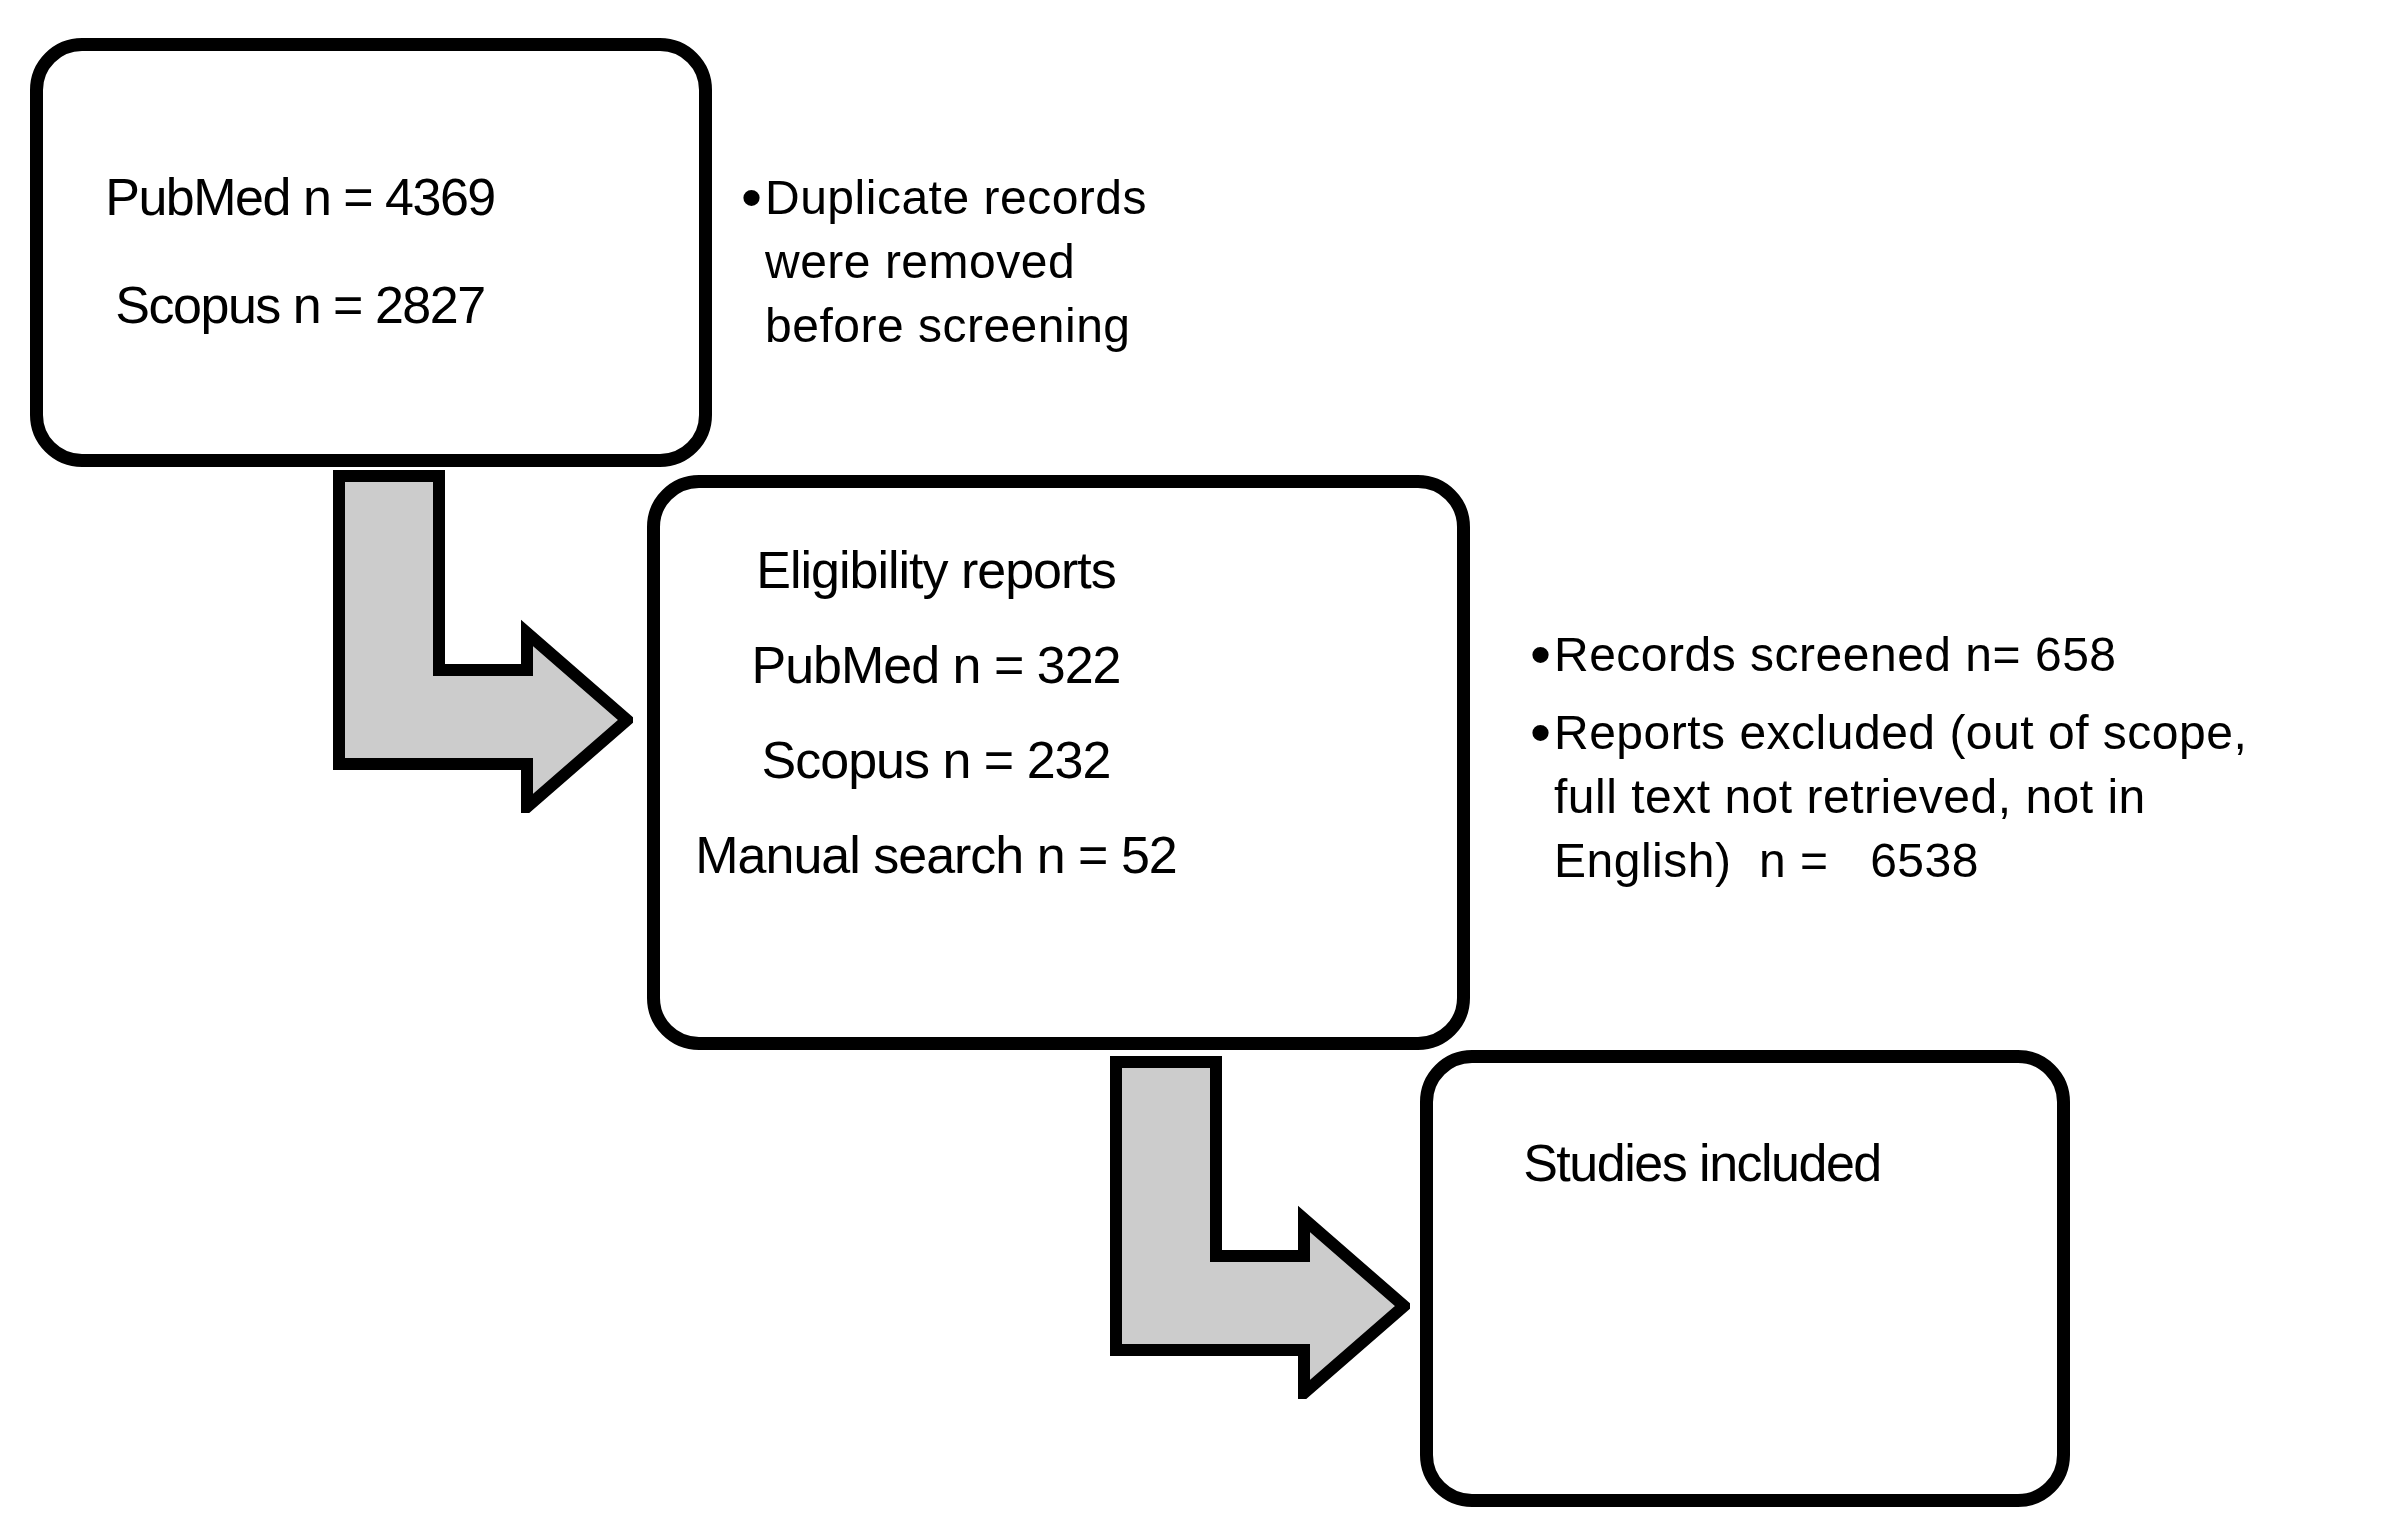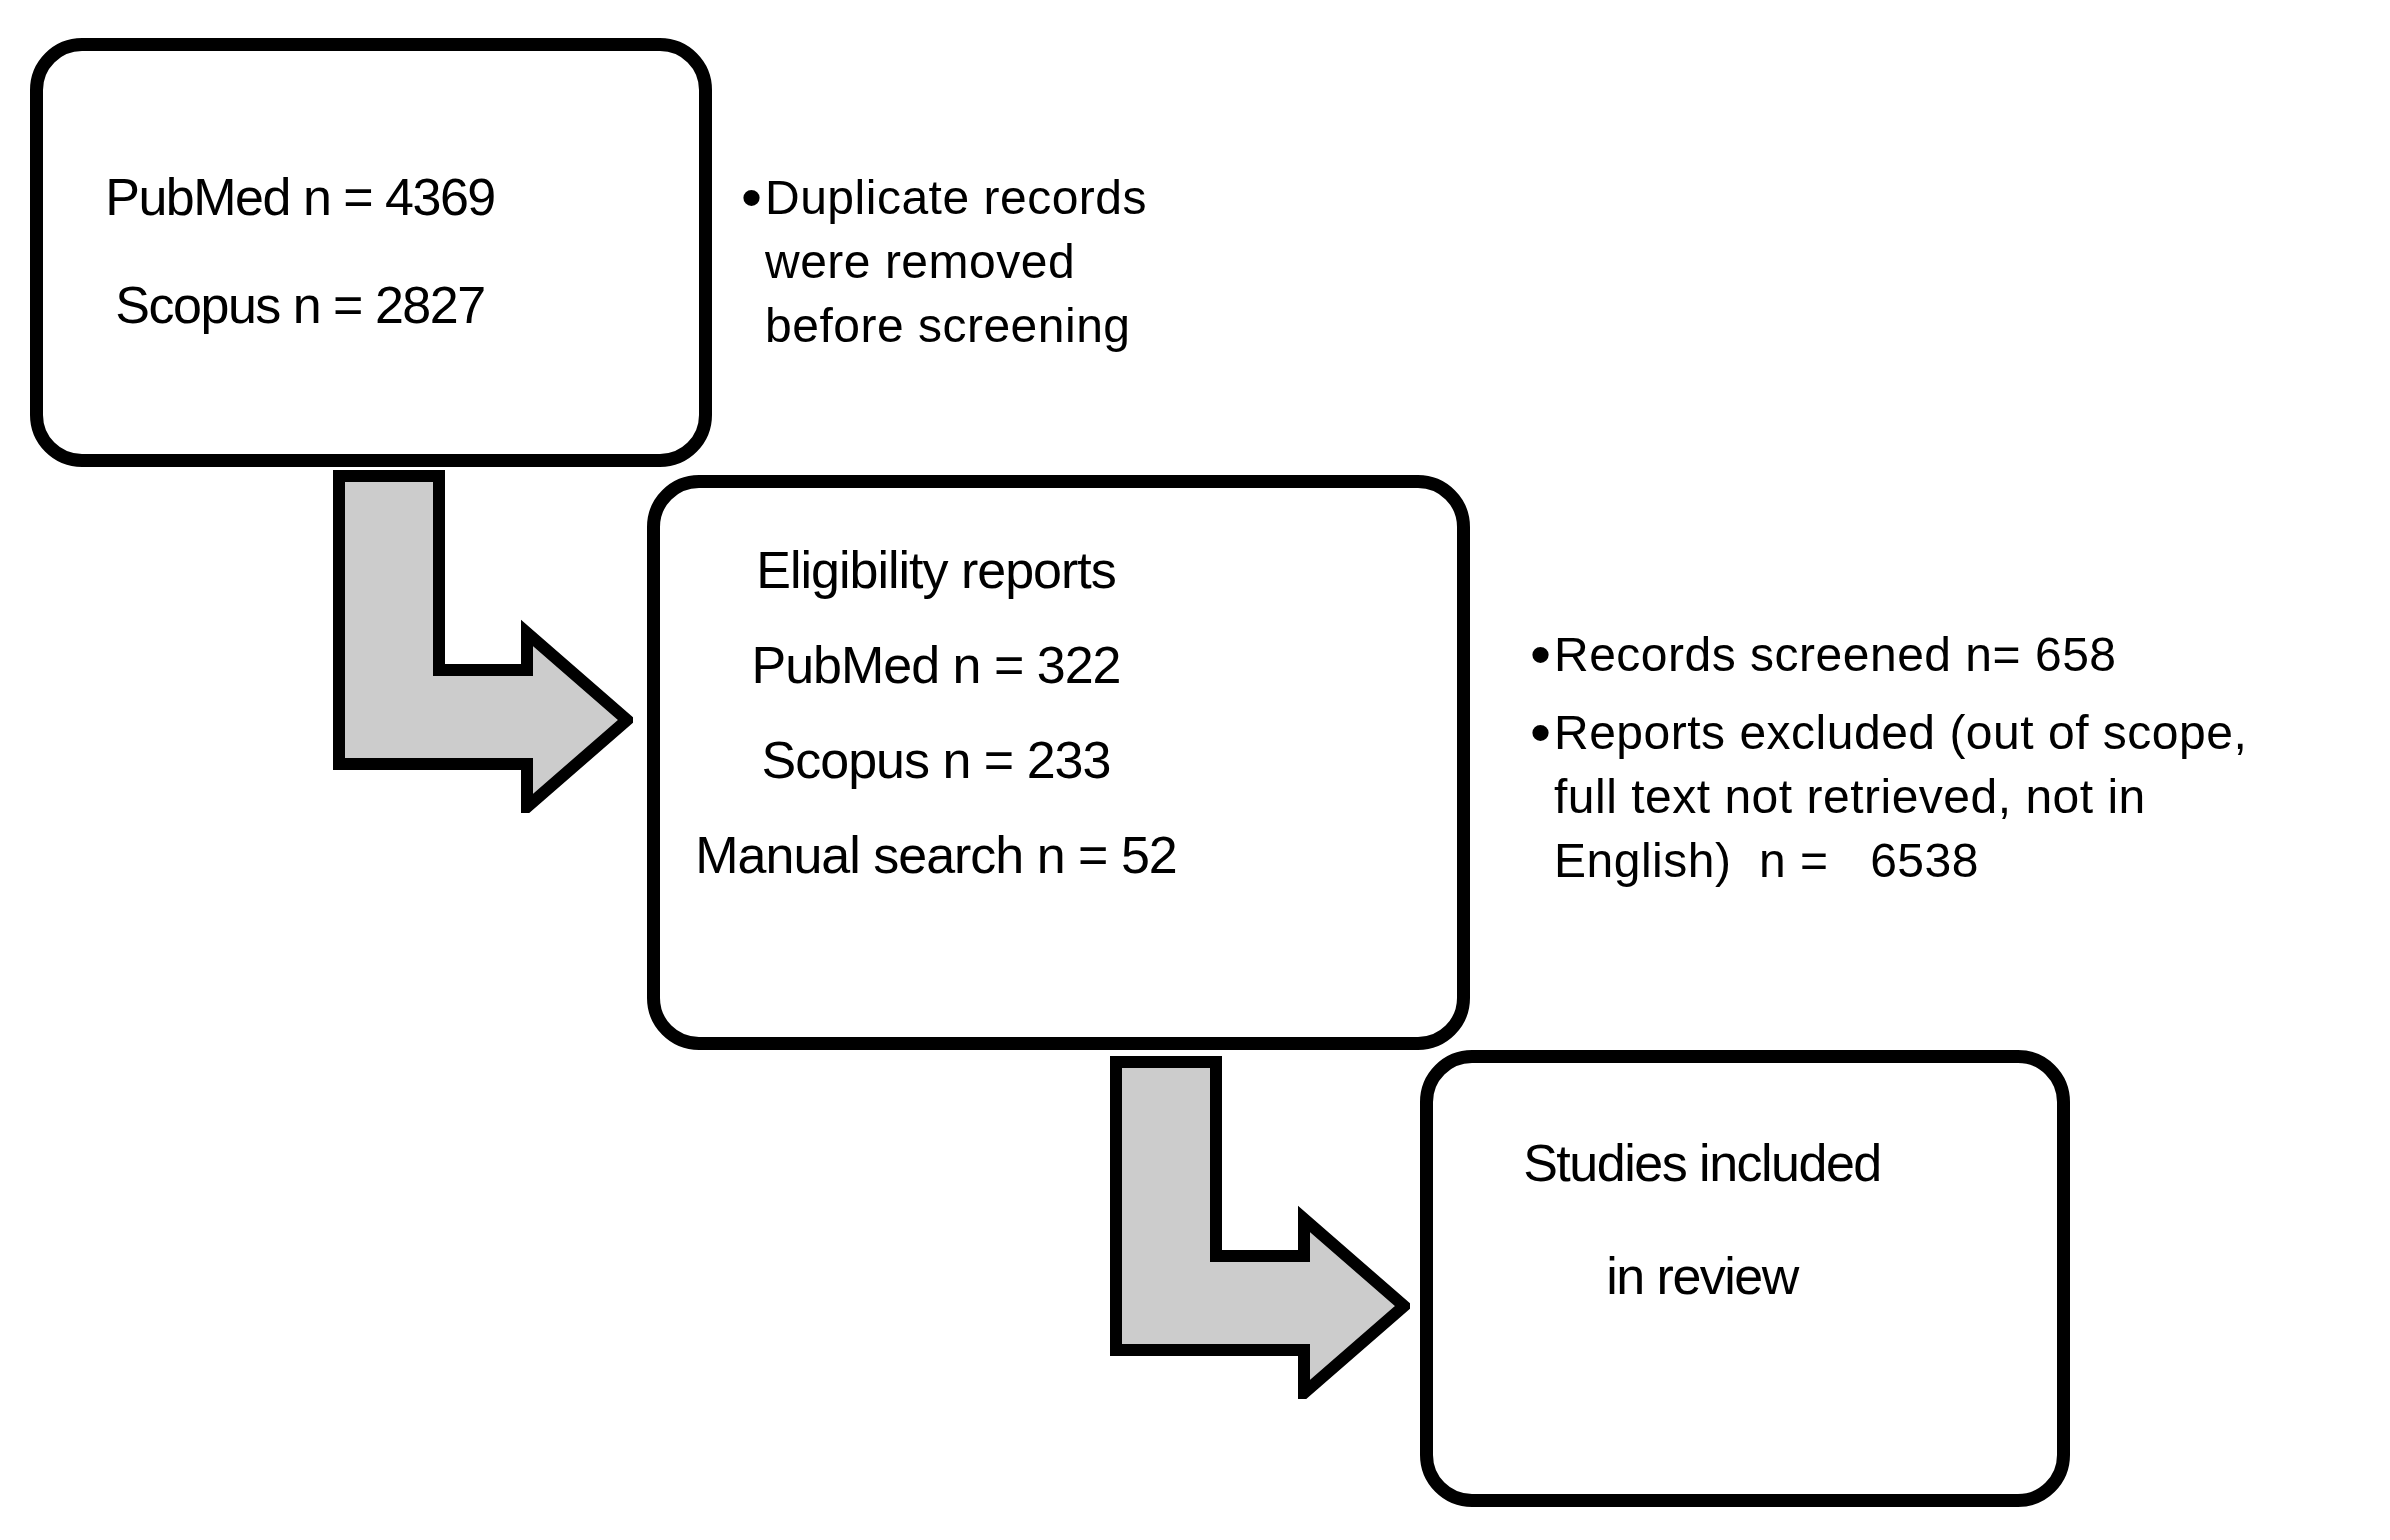--- a/index.html
+++ b/index.html
@@ -74,27 +74,26 @@
   </svg>
 
   <div class="box-text" id="box1-text">
     <div>PubMed n = 4369</div>
     <div>Scopus n = 2827</div>
   </div>
 
   <div class="box-text" id="box2-text">
     <div>Eligibility reports</div>
     <div>PubMed n = 322</div>
-    <div>Scopus n = 233</div>
+    <div>Scopus n = 232</div>
     <div>Manual search n = 52</div>
   </div>
 
   <div class="box-text" id="box3-text">
     <div>Studies included</div>
-    <div>in review</div>
   </div>
 
   <div class="note" id="note1">
     <div class="note-row">
       <span class="marker">•</span>
       <span class="note-text">Duplicate records
 were removed
 before screening</span>
     </div>
   </div>

